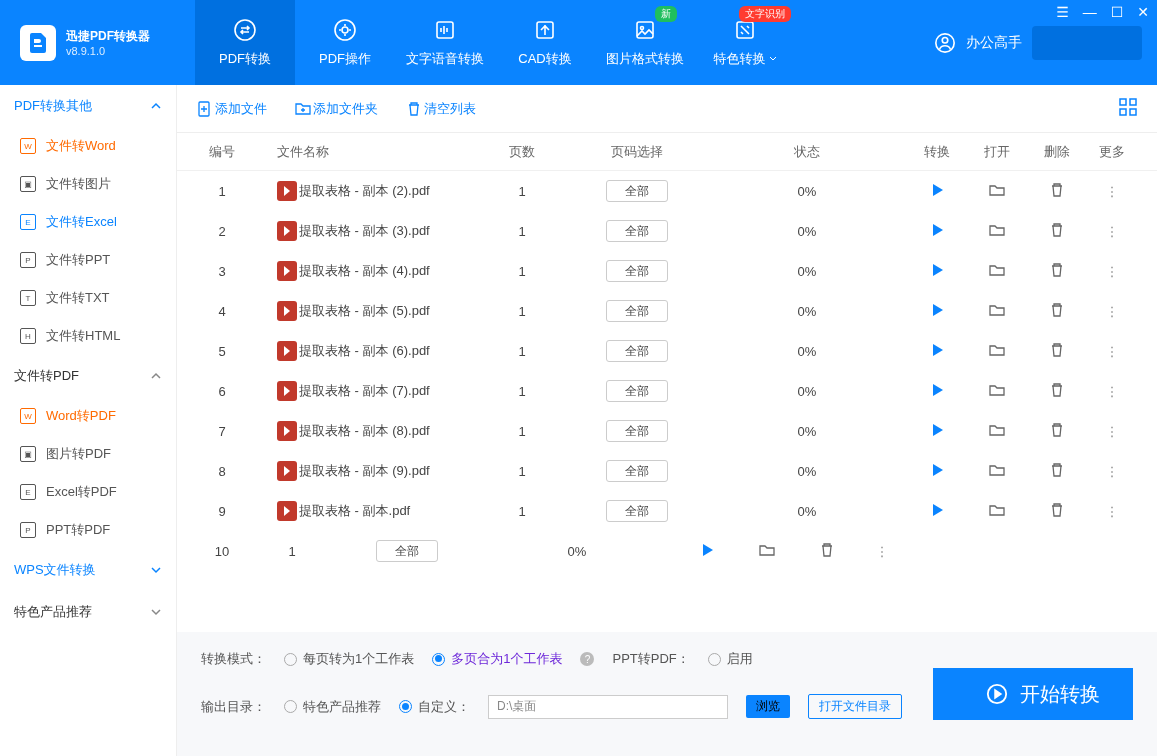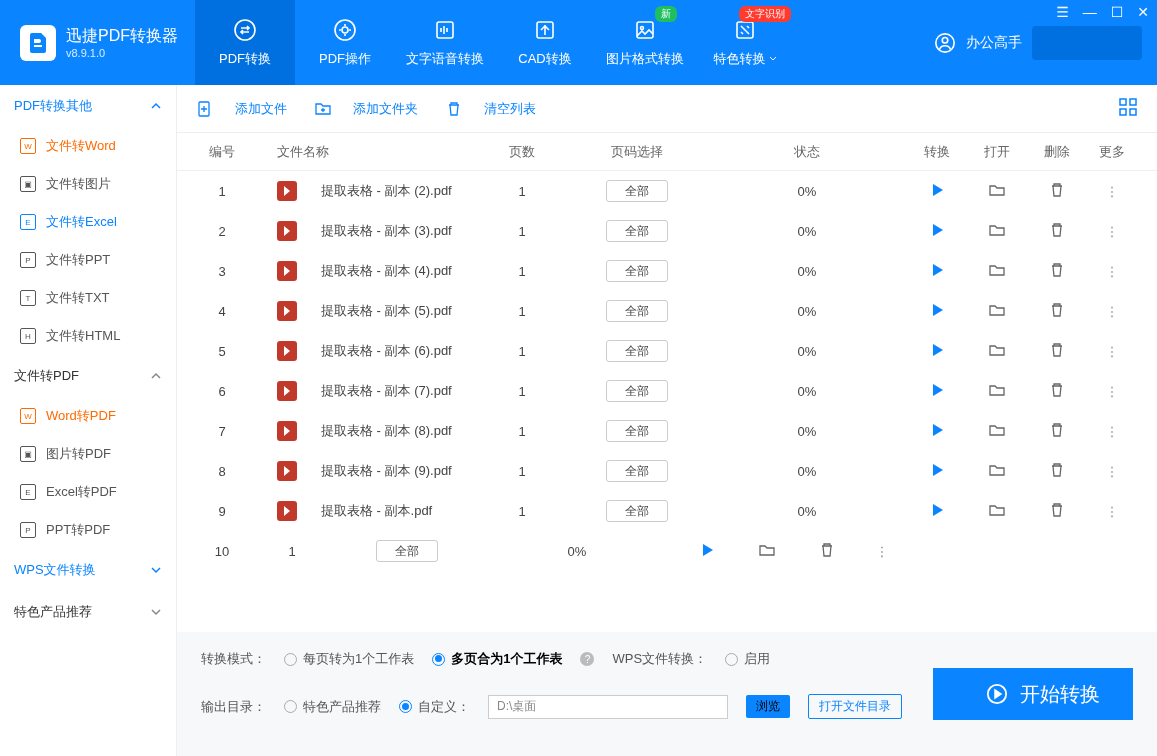--- a/index.html
+++ b/index.html
@@ -2,21 +2,21 @@
 <html><head>
 <meta charset="utf-8">
 <style>
 * { margin: 0; padding: 0; box-sizing: border-box; font-family: "Microsoft YaHei", sans-serif; }
 body { width: 1157px; height: 756px; overflow: hidden; background: #fff; }
 .header { height: 85px; background: #0a84ff; display: flex; align-items: stretch; color: #fff; position: relative; }
 .logo-area { width: 195px; display: flex; align-items: center; padding-left: 20px; gap: 10px; }
 .logo-icon { width: 36px; height: 36px; background: #fff; border-radius: 6px; display: flex; align-items: center; justify-content: center; }
 .logo-icon svg { width: 24px; height: 24px; }
 .logo-text { display: flex; flex-direction: column; }
-.app-name { font-size: 16px; font-weight: normal; }
+.app-name { font-size: 12px; font-weight: bold; }
 .app-version { font-size: 11px; opacity: 0.85; }
 .tabs { display: flex; flex: 1; }
 .tab { width: 100px; display: flex; flex-direction: column; align-items: center; justify-content: center; gap: 8px; cursor: pointer; position: relative; }
 .tab.active { background: #0070e0; }
 .tab-icon { width: 24px; height: 24px; }
 .tab-label { font-size: 13px; display: flex; align-items: center; gap: 3px; }
 .tab-badge { position: absolute; top: 6px; right: 18px; background: #1fbf5f; color: #fff; font-size: 10px; padding: 1px 6px; border-radius: 6px; }
 .tab-badge.red { background: #ff3b30; right: 4px; }
 .user-area { display: flex; align-items: center; gap: 10px; padding-right: 15px; }
 .user-icon { width: 22px; height: 22px; }
@@ -27,47 +27,47 @@
 .main { display: flex; height: 671px; }
 .sidebar { width: 195px; background: #fff; border-right: 1px solid #eee; overflow-y: auto; font-size: 13px; text-align: center; }
 .sb-group { padding: 12px 14px; display: flex; justify-content: space-between; align-items: center; cursor: pointer; color: #333; }
 .sb-group.blue { color: #0a84ff; }
 .sb-item { padding: 10px 14px 10px 20px; display: flex; align-items: center; gap: 10px; cursor: pointer; color: #555; }
 .sb-item.active { color: #ff6a00; }
 .sb-icon { width: 16px; height: 16px; border: 1.5px solid currentColor; display: flex; align-items: center; justify-content: center; font-size: 8px; border-radius: 2px; }
 .chevron { width: 12px; height: 12px; }
 .content { flex: 1; display: flex; flex-direction: column; }
 .toolbar { height: 48px; display: flex; align-items: center; padding: 0 20px; gap: 28px; border-bottom: 1px solid #eee; }
-.tool-btn { display: flex; align-items: center; gap: 22px; color: #0a84ff; font-size: 13px; cursor: pointer; }
+.tool-btn { display: flex; align-items: center; gap: 2px; color: #0a84ff; font-size: 13px; cursor: pointer; }
 .tool-btn svg { width: 16px; height: 16px; }
 .tool-grid { margin-left: auto; color: #0a84ff; cursor: pointer; }
 .table-head { height: 38px; display: flex; align-items: center; padding: 0 20px; color: #666; font-size: 13px; border-bottom: 1px solid #f0f0f0; }
 .col-num { width: 50px; text-align: center; }
 .col-name { width: 230px; padding-left: 30px; }
 .col-pages { width: 90px; text-align: center; }
 .col-select { width: 140px; text-align: center; }
 .col-status { width: 200px; text-align: center; }
 .col-act { width: 60px; text-align: center; }
 .col-more { width: 50px; text-align: center; }
 .table-body { flex: 1; overflow-y: auto; padding: 0 20px; }
 .row { height: 40px; display: flex; align-items: center; font-size: 13px; color: #444; }
-.file-cell { display: flex; align-items: center; gap: 24px; }
+.file-cell { display: flex; align-items: center; gap: 2px; }
 .pdf-icon { width: 20px; height: 20px; background: #c1392b; border-radius: 3px; display: flex; align-items: center; justify-content: center; }
 .pdf-icon svg { width: 12px; height: 12px; }
 .select-btn { border: 1px solid #ccc; padding: 3px 18px; border-radius: 3px; cursor: pointer; font-size: 12px; }
 .act-icon { cursor: pointer; color: #666; }
 .play-icon { color: #0a84ff; cursor: pointer; }
 .dots { cursor: pointer; color: #888; }
 .bottom { background: #f7f8fa; padding: 18px 24px 0; height: 124px; font-size: 13px; color: #555; position: relative; }
 .opt-row { display: flex; align-items: center; gap: 18px; margin-bottom: 26px; }
 .radio { width: 13px; height: 13px; border: 1.5px solid #aaa; border-radius: 50%; display: inline-block; position: relative; }
 .radio.checked { border-color: #0a84ff; }
 .radio.checked::after { content: ''; position: absolute; width: 7px; height: 7px; background: #0a84ff; border-radius: 50%; top: 1.5px; left: 1.5px; }
 .opt-label { display: flex; align-items: center; gap: 6px; cursor: pointer; }
-.opt-label.blue { color: #000000; font-weight: bold; }
+.opt-label.blue { color: #6d28d9; }
 .help-icon { width: 14px; height: 14px; background: #bbb; color: #fff; border-radius: 50%; font-size: 10px; display: inline-flex; align-items: center; justify-content: center; }
 .path-input { border: 1px solid #ccc; padding: 3px 8px; width: 240px; height: 24px; font-size: 12px; color: #888; }
 .browse-btn { background: #0a84ff; color: #000000; padding: 3px 10px; font-size: 12px; cursor: pointer; border-radius: 2px; }
 .open-dir { color: #0a84ff; border: 1px solid #0a84ff; padding: 3px 10px; font-size: 12px; cursor: pointer; border-radius: 2px; }
 .start-btn { position: absolute; right: 24px; top: 36px; width: 200px; height: 52px; background: #0a84ff; color: #fff; font-size: 20px; display: flex; align-items: center; justify-content: center; gap: 12px; cursor: pointer; padding-left: 20px; }
 .start-btn svg { width: 22px; height: 22px; }
 </style>
 </head>
 <body>
 
@@ -499,21 +499,21 @@
         <span>转换模式：</span>
         <label class="opt-label">
             <span class="radio"></span>
             <span>每页转为1个工作表</span>
           </label>
         <label class="opt-label blue">
             <span class="radio checked"></span>
             <span>多页合为1个工作表</span>
           </label>
         <span class="help-icon">?</span>
-        <span>WPS文件转换：</span>
+        <span>PPT转PDF：</span>
         <label class="opt-label">
             <span class="radio"></span>
             <span>启用</span>
           </label>
       </div>
       <div class="opt-row">
         <span>输出目录：</span>
         <label class="opt-label">
             <span class="radio"></span>
             <span>特色产品推荐</span>

